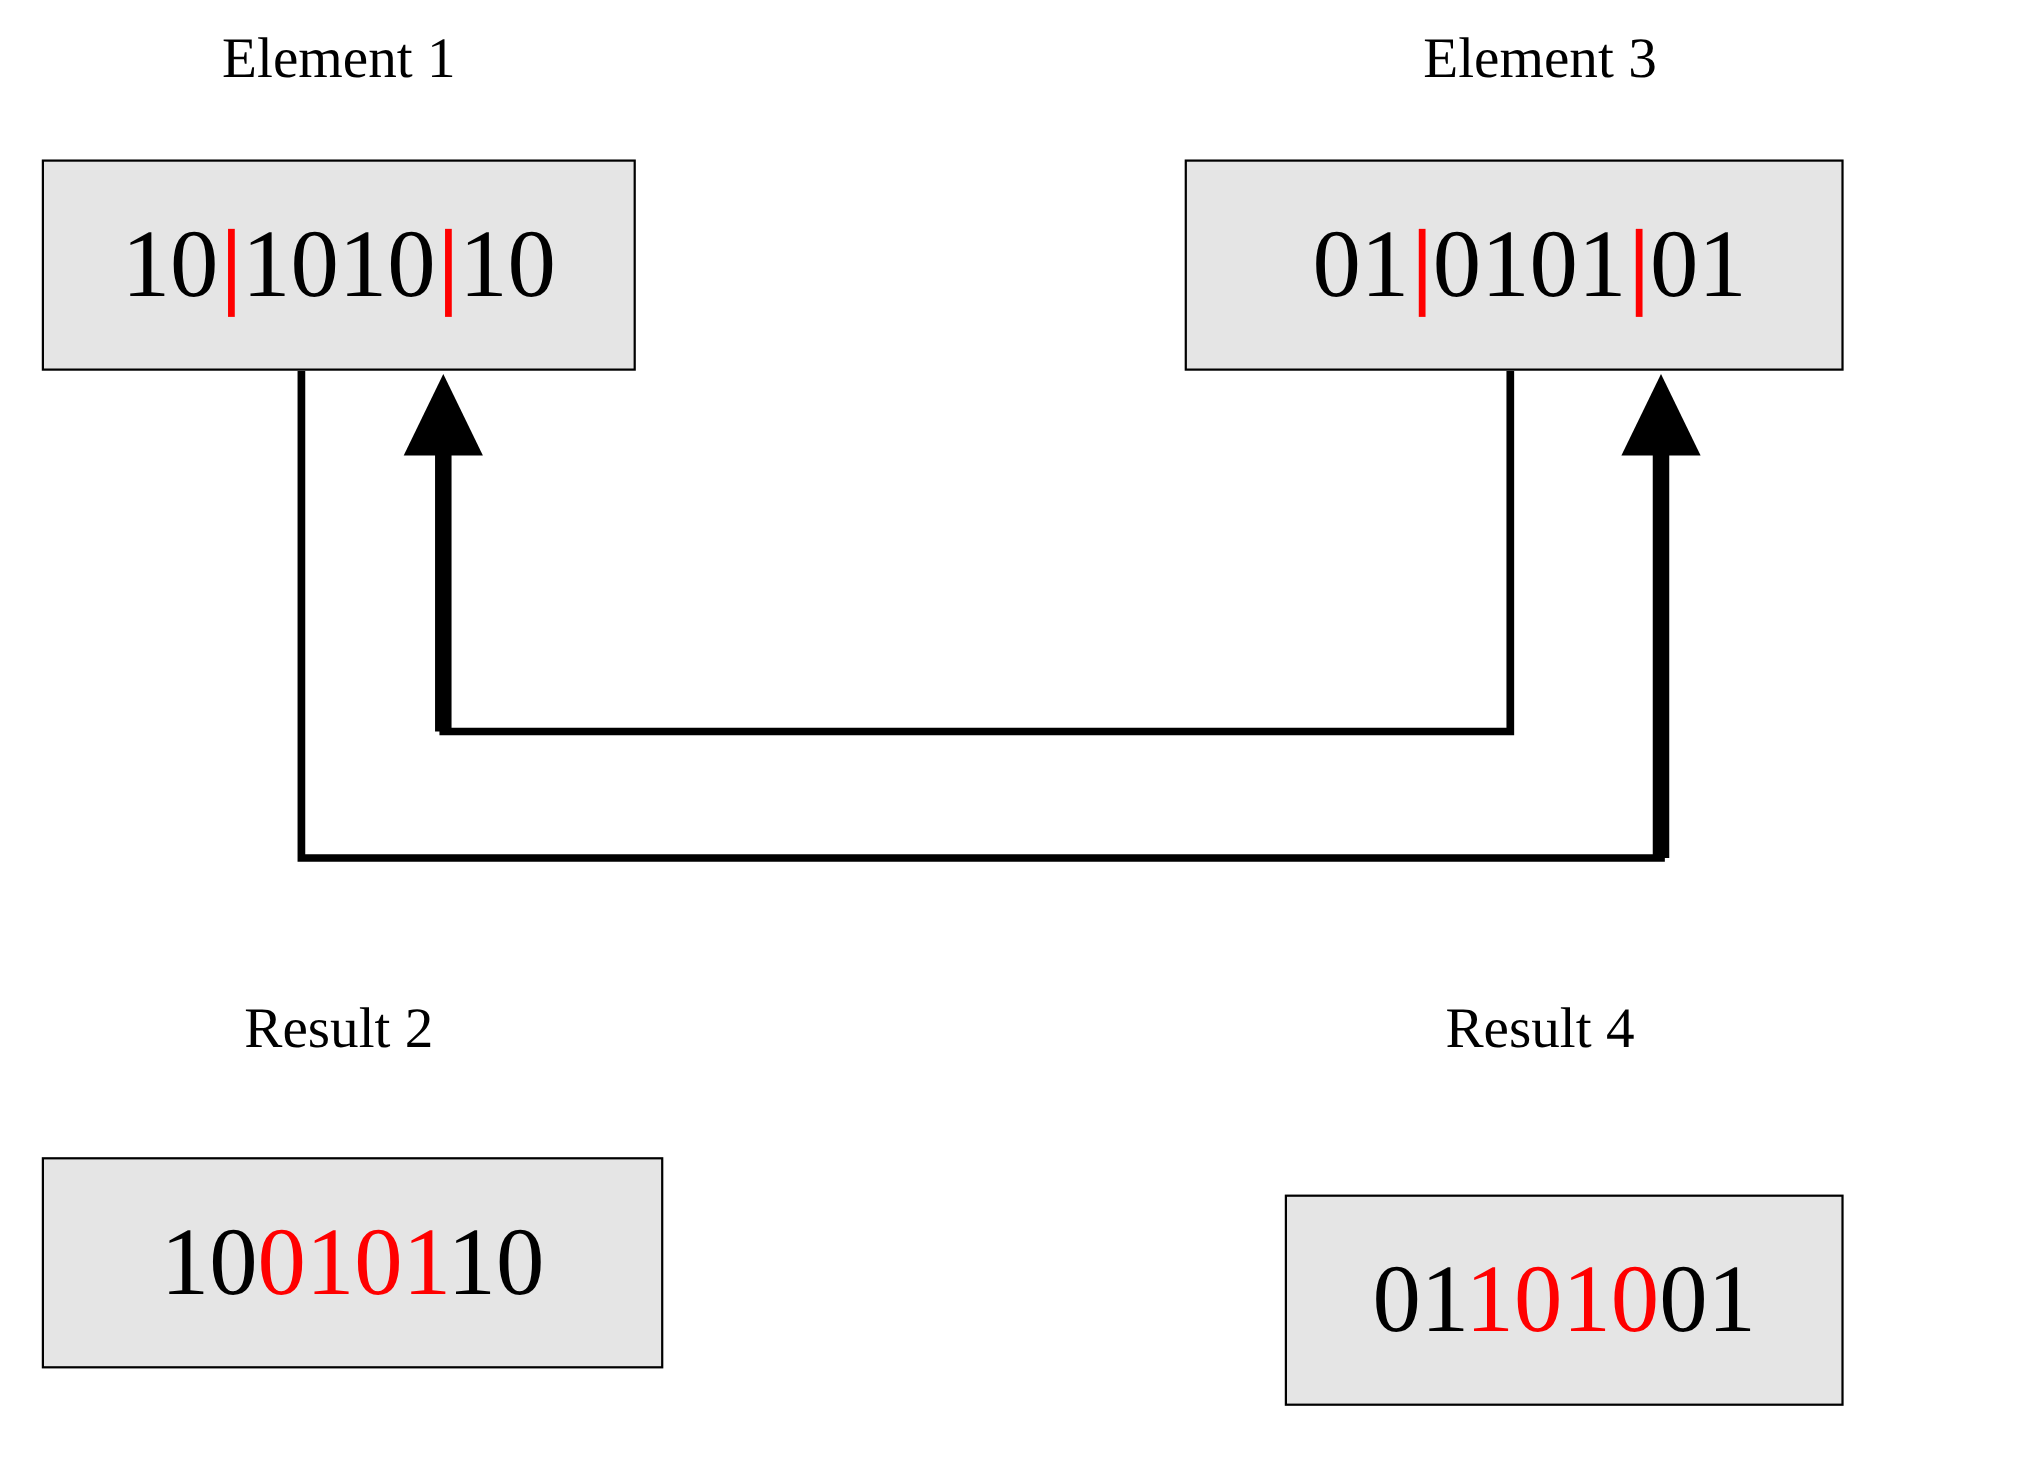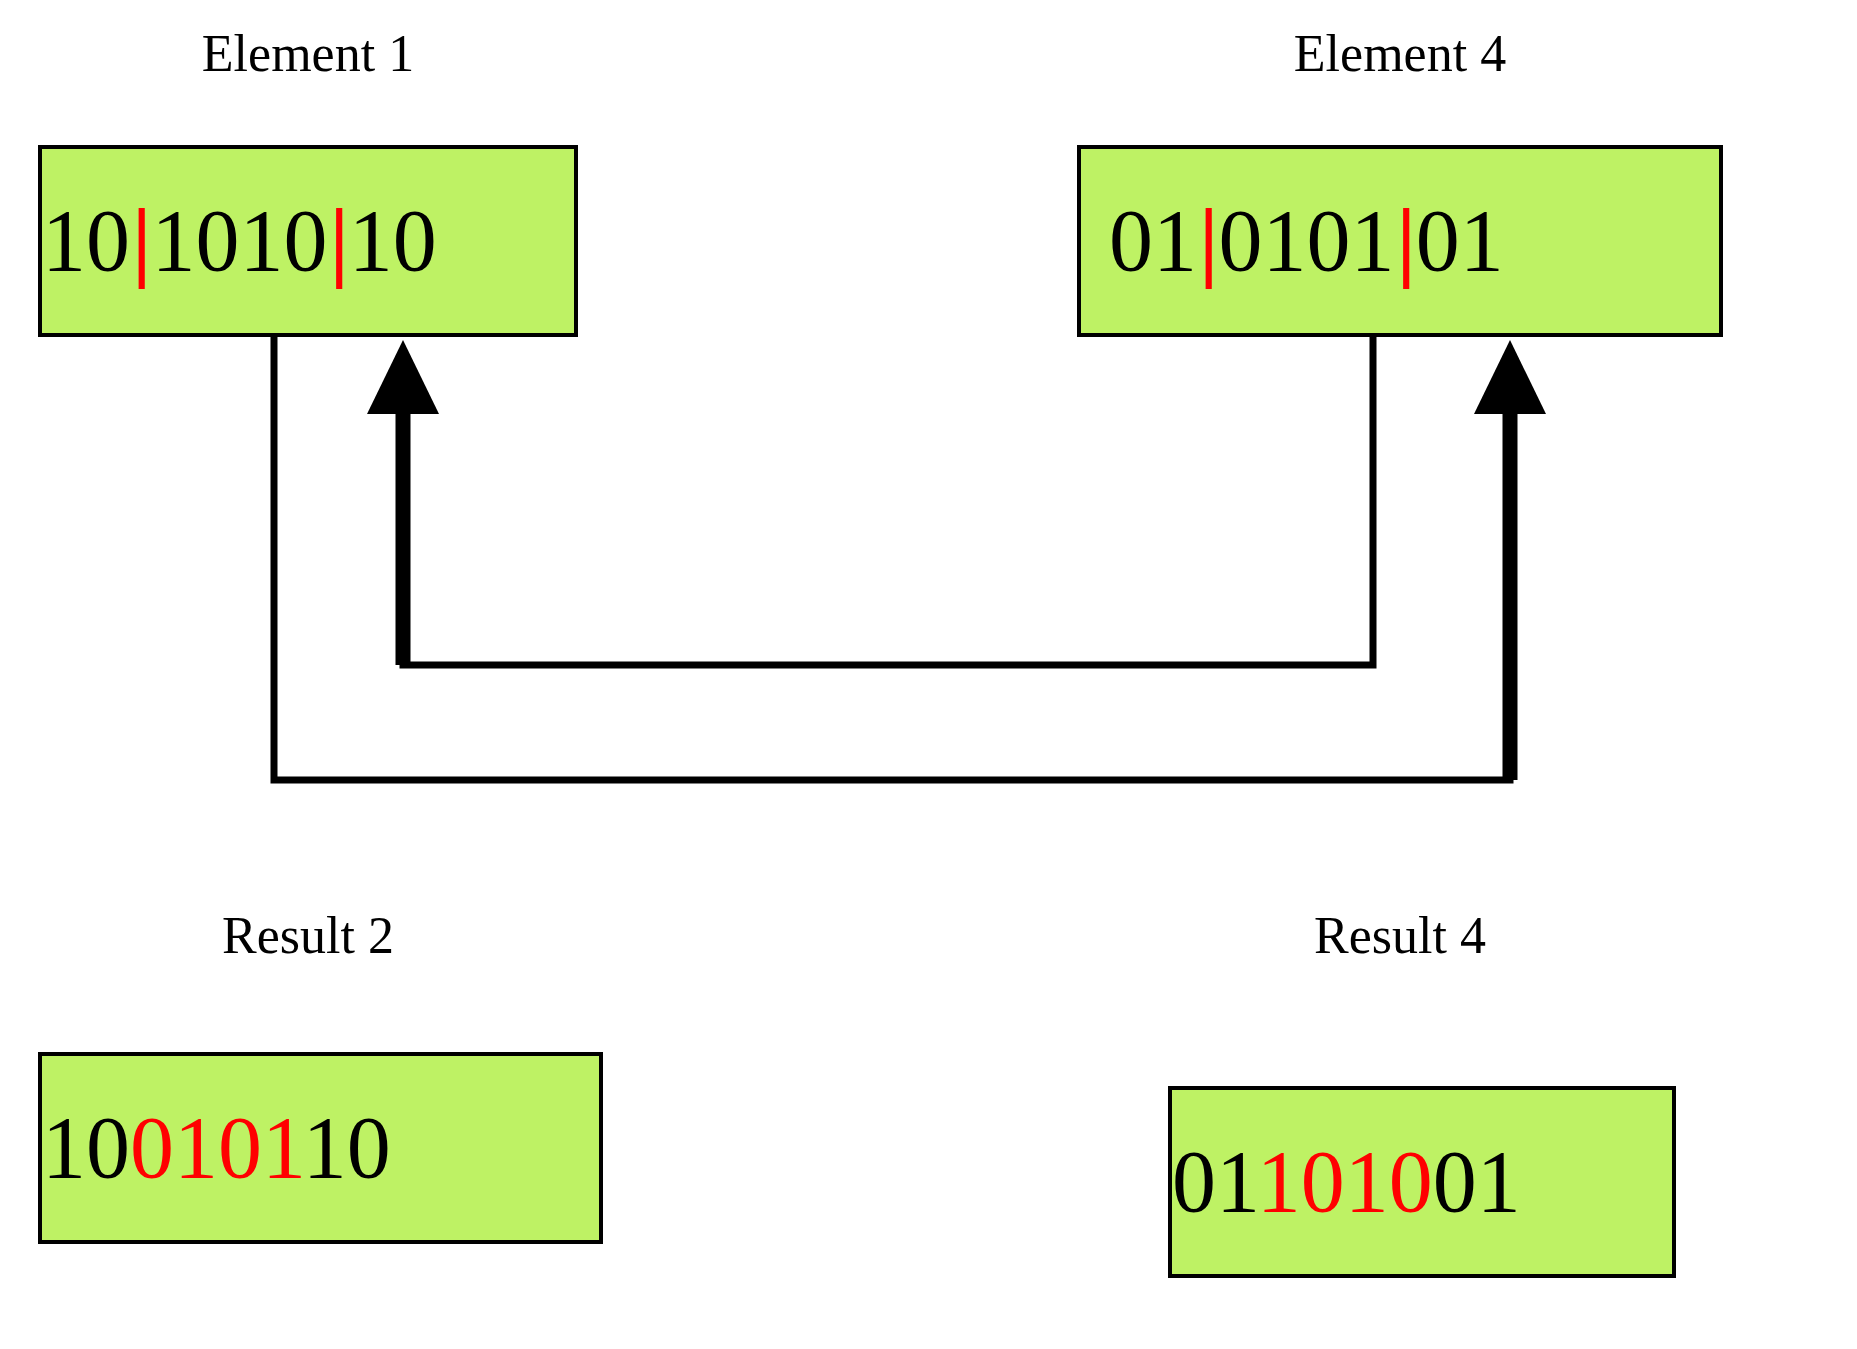--- a/index.html
+++ b/index.html
@@ -20,25 +20,26 @@
   .label {
     position: absolute;
     font-size: 52px;
     color: #000000;
     white-space: nowrap;
     text-align: center;
     line-height: 1;
   }
   .box {
     position: absolute;
-    border: 4px solid #000000;
+    border: 2px solid #000000;
     box-sizing: border-box;
-    background: #bef264;
+    background: #e5e5e5;
     display: flex;
     align-items: center;
+    justify-content: center;
   }
   .bits {
     font-size: 88px;
     line-height: 1;
     color: #000000;
     white-space: nowrap;
     letter-spacing: 0px;
   }
   .bits .sep {
     color: #ff0000;
@@ -84,23 +85,23 @@
   </svg>
 
   <div class="label" style="left:38px; top:28px; width:540px;">Element 1</div>
 
   <div class="box" style="left:38px; top:145px; width:540px; height:192px;">
     <div class="bits">
       <span class="blk">10</span><span class="sep">|</span><span class="blk">1010</span><span class="sep">|</span><span class="blk">10</span>
     </div>
   </div>
 
-  <div class="label" style="left:1077px; top:28px; width:646px;">Element 4</div>
+  <div class="label" style="left:1077px; top:28px; width:646px;">Element 3</div>
 
-  <div class="box" style="left:1077px; top:145px; width:646px; height:192px;padding-left:28px;">
+  <div class="box" style="left:1077px; top:145px; width:599px; height:192px;padding-left:28px;">
     <div class="bits">
       <span class="blk">01</span><span class="sep">|</span><span class="blk">0101</span><span class="sep">|</span><span class="blk">01</span>
     </div>
   </div>
 
   <div class="label" style="left:38px; top:910px; width:540px;">Result 2</div>
 
   <div class="box" style="left:38px; top:1052px; width:565px; height:192px;">
     <div class="bits">
       <span class="blk">10</span><span class="red">0101</span><span class="blk">10</span>

